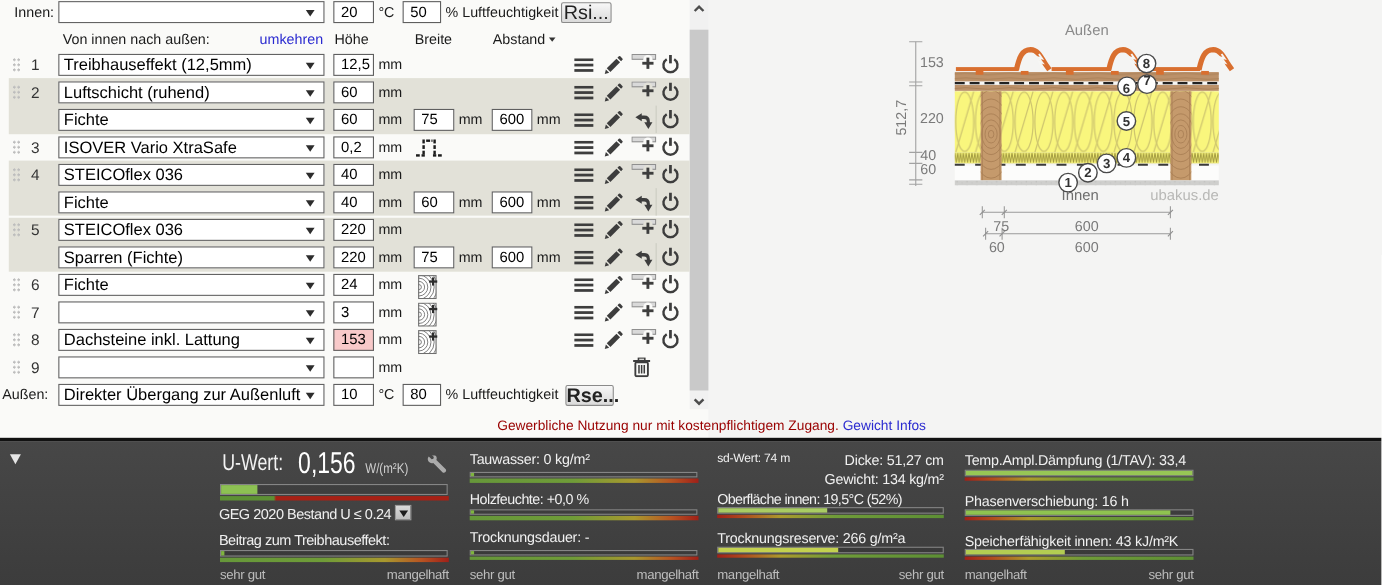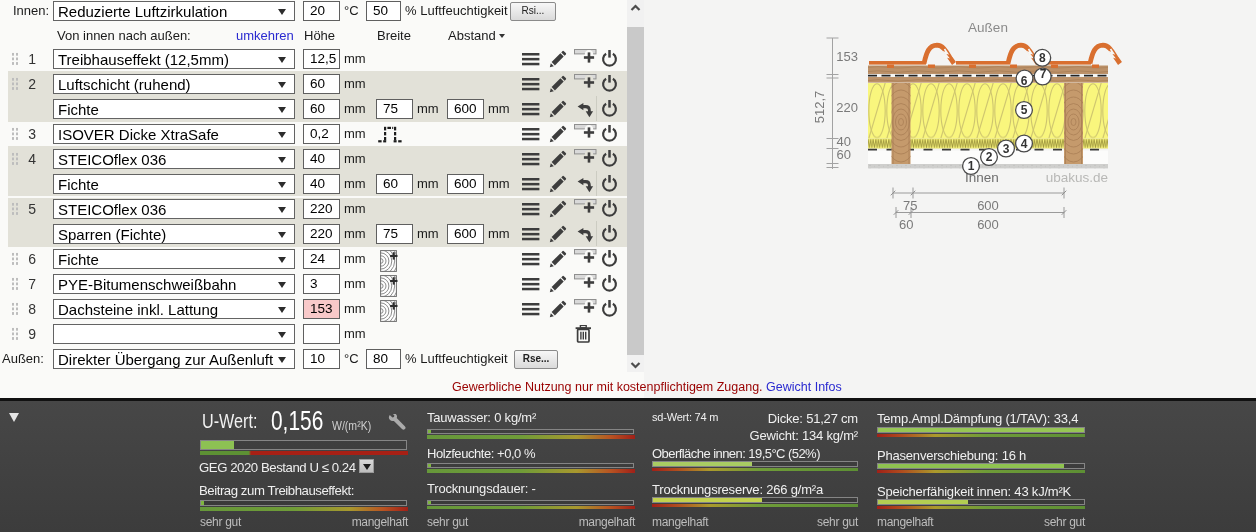--- a/index.html
+++ b/index.html
@@ -13,21 +13,21 @@
 .sel .ar{position:absolute;right:8px;top:7px;width:0;height:0;
   border-left:4.5px solid transparent;border-right:4.5px solid transparent;border-top:6px solid #2c2c2c;}
 .inp{position:absolute;box-sizing:border-box;height:20px;background:#fff;border:1px solid #5f5f5f;
   font-size:13.5px;color:#000;text-align:left;padding-left:6px;line-height:18px;}
 .num{position:absolute;font-size:14px;color:#333;width:14px;text-align:right;}
 .dots{position:absolute;width:8px;height:14px;left:11px;
   background-image:radial-gradient(circle,#bdbdbd 1.1px,transparent 1.4px);
   background-size:4px 4.6px;background-position:0 0;}
 .grp{position:absolute;left:8px;width:619px;background:#e2e1d8;}
 .btn{position:absolute;box-sizing:border-box;height:19px;border:1px solid #8a8a8a;border-radius:2px;
-  background:linear-gradient(#f7f7f7,#dadada);font-size:10px;color:#222;text-align:center;line-height:16px;}
+  background:linear-gradient(#f7f7f7,#dadada);font-size:18px;color:#222;text-align:center;line-height:16px;}
 .bt{font-size:13px;letter-spacing:-0.2px;color:#f0f0f0;white-space:nowrap;}
 .track{position:absolute;box-sizing:border-box;border:1px solid #858585;background:rgba(0,0,0,0.07);}
 </style>
 </head>
 <body>
 
 <div class="a" style="left:0;top:0;width:1256px;height:398px;background:#fafaf8;">
 
   <div class="a" style="left:644px;top:0;width:612px;height:398px;background:#f4f4f3;"></div>
 
@@ -40,21 +40,20 @@
       <polyline points="1.5,2 5.5,6 9.5,2" fill="none" stroke="#4d4d4d" stroke-width="2.2"></polyline>
     </svg>
   </div>
 
   <div class="grp" style="top:71px;height:51px;"></div>
   <div class="grp" style="top:146px;height:50px;"></div>
   <div class="grp" style="top:198px;height:49px;"></div>
 
   <div class="a lbl" style="left:13px;top:3px;">Innen:</div>
   <div class="sel" style="left:53px;top:1px;">
-      <span class="t">Reduzierte Luftzirkulation</span>
       <span class="ar"></span>
     </div>
   <div class="inp" style="left:303px;top:1px;width:37px;">20</div>
   <div class="a lbl" style="left:344px;top:3px;">°C</div>
   <div class="inp" style="left:366px;top:1px;width:35px;">50</div>
   <div class="a lbl" style="left:405px;top:3px;">% Luftfeuchtigkeit</div>
   <div class="btn" style="left:510px;top:2px;width:46px;">Rsi...</div>
 
   <div class="a lbl" style="left:57px;top:28px;">Von innen nach außen:</div>
   <div class="a lbl" style="left:236px;top:28px;color:#2a2ad0;">umkehren</div>
@@ -163,21 +162,21 @@
         <path d="M8.7 9.2 L16.1 9.2 L12.4 15.3 Z"></path>
       </g>
     </svg>
   <svg class="a" style="left:601px;top:100px" width="17" height="17" viewBox="0 0 17 17">
       <path d="M 5.1 3.8 A 6.4 6.4 0 1 0 11.9 3.8" fill="none" stroke="#3d3d3d" stroke-width="2.2"></path>
       <rect x="7.25" y="0" width="2.5" height="7.6" fill="#3d3d3d"></rect>
     </svg>
   <div class="dots" style="top:127px"></div>
   <div class="num" style="left:22px;top:126px">3</div>
   <div class="sel" style="left:53px;top:124px">
-      <span class="t">ISOVER Dicke XtraSafe</span>
+      <span class="t">ISOVER Vario XtraSafe</span>
       <span class="ar"></span>
     </div>
   <div class="inp" style="left:303px;top:124px;width:37px;">0,2</div>
   <div class="a lbl" style="left:344px;top:126px">mm</div>
   <svg class="a" style="left:378px;top:126px" width="24" height="18" viewBox="0 0 24 18">
       <g fill="#1c1c1c">
         <rect x="6.0" y="0.8" width="2.2" height="3.6"></rect>
         <rect x="16.0" y="0.8" width="2.2" height="3.6"></rect>
         <rect x="9.4" y="0.8" width="3.6" height="2.2"></rect>
         <rect x="14.2" y="0.8" width="1.0" height="2.2"></rect>
@@ -407,21 +406,20 @@
         <rect x="9.9" y="7.2" width="10.2" height="2.6"></rect>
       </g>
     </svg>
   <svg class="a" style="left:601px;top:250px" width="17" height="17" viewBox="0 0 17 17">
       <path d="M 5.1 3.8 A 6.4 6.4 0 1 0 11.9 3.8" fill="none" stroke="#3d3d3d" stroke-width="2.2"></path>
       <rect x="7.25" y="0" width="2.5" height="7.6" fill="#3d3d3d"></rect>
     </svg>
   <div class="dots" style="top:277px"></div>
   <div class="num" style="left:22px;top:276px">7</div>
   <div class="sel" style="left:53px;top:274px">
-      <span class="t">PYE-Bitumenschweißbahn</span>
       <span class="ar"></span>
     </div>
   <div class="inp" style="left:303px;top:274px;width:37px;">3</div>
   <div class="a lbl" style="left:344px;top:276px">mm</div>
   <svg class="a" style="left:380px;top:275px" width="19" height="22" viewBox="0 0 19 22">
       <defs>
         <clipPath id="wc380_274">
           <rect x="0.4" y="0.4" width="16.2" height="21.2"></rect>
         </clipPath>
       </defs>

